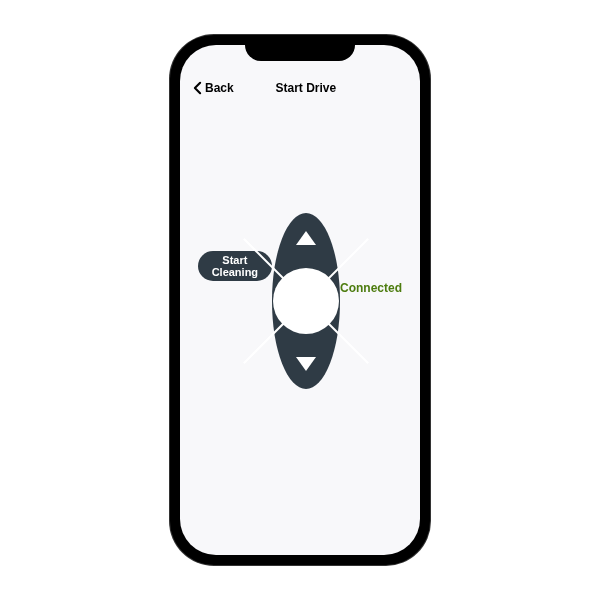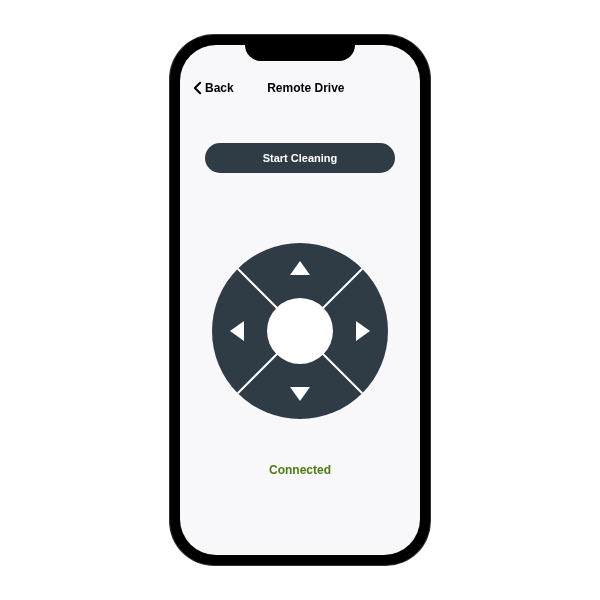--- a/index.html
+++ b/index.html
@@ -60,21 +60,21 @@
     flex: 1;
     text-align: center;
     font-size: 12px;
     font-weight: 700;
     color: #000;
     margin-left: -30px;
   }
   .content {
     padding: 40px 18px 0 18px;
     display: flex;
-    flex-direction: column;
+    flex-direction: row;
     align-items: center;
   }
   .start-btn {
     width: 190px;
     height: 30px;
     background: #2f3b45;
     color: #fff;
     border: none;
     border-radius: 15px;
     font-size: 11px;
@@ -180,21 +180,21 @@
   <div class="notch"></div>
   <div class="phone-screen">
 
     <div class="header">
       <div class="back-btn">
         <svg viewBox="0 0 10 16">
           <polyline points="8,2 2,8 8,14" fill="none" stroke="#000" stroke-width="2.4" stroke-linecap="round" stroke-linejoin="round"></polyline>
         </svg>
         <span>Back</span>
       </div>
-      <div class="title">Remote Drive</div>
+      <div class="title">Start Drive</div>
     </div>
 
     <div class="content">
       <button class="start-btn">Start Cleaning</button>
 
       <div class="dpad-wrap">
         <div class="dpad-bg"></div>
         <div class="dpad-line d1"></div>
         <div class="dpad-line d2"></div>
         <div class="dpad-arrow arrow-up"></div>

